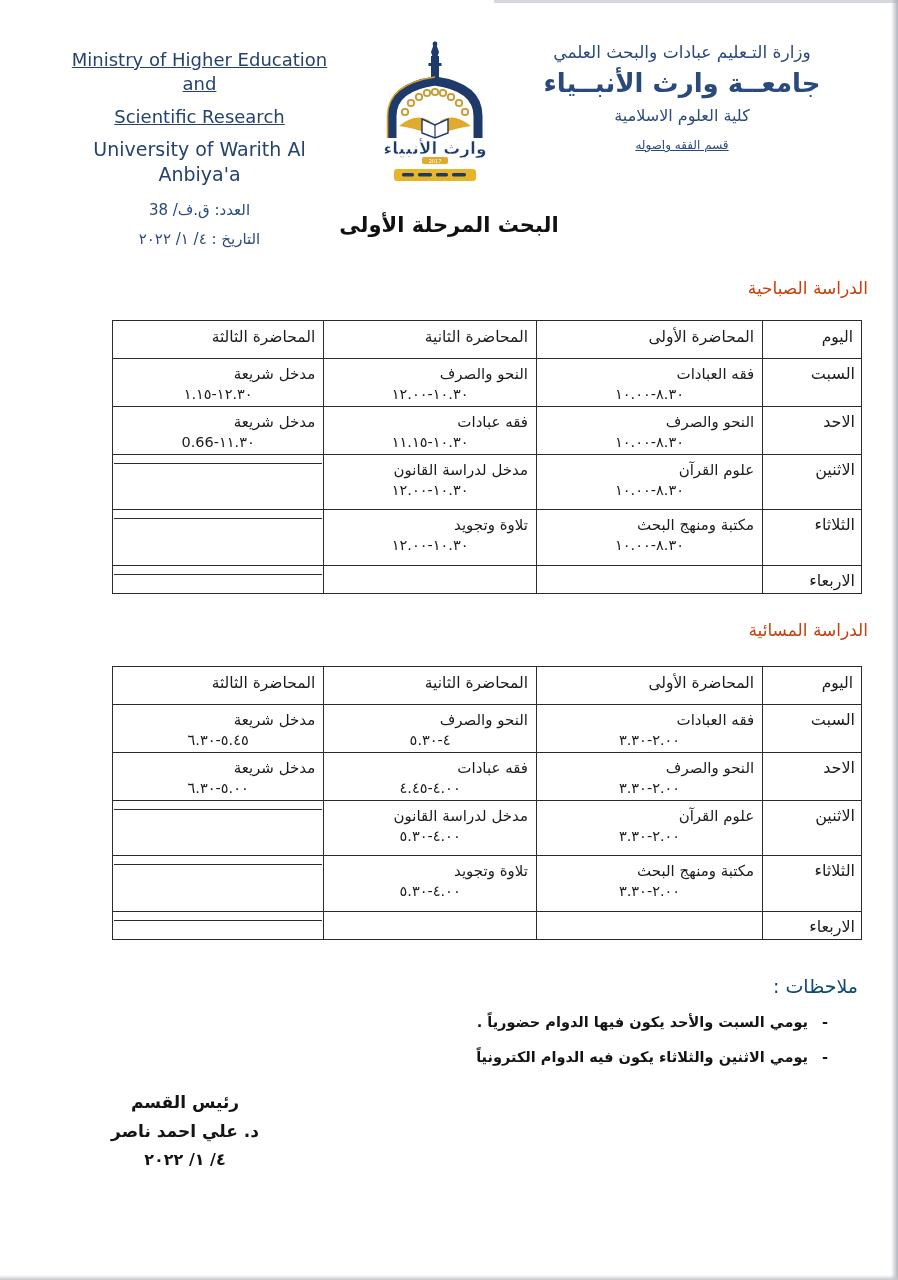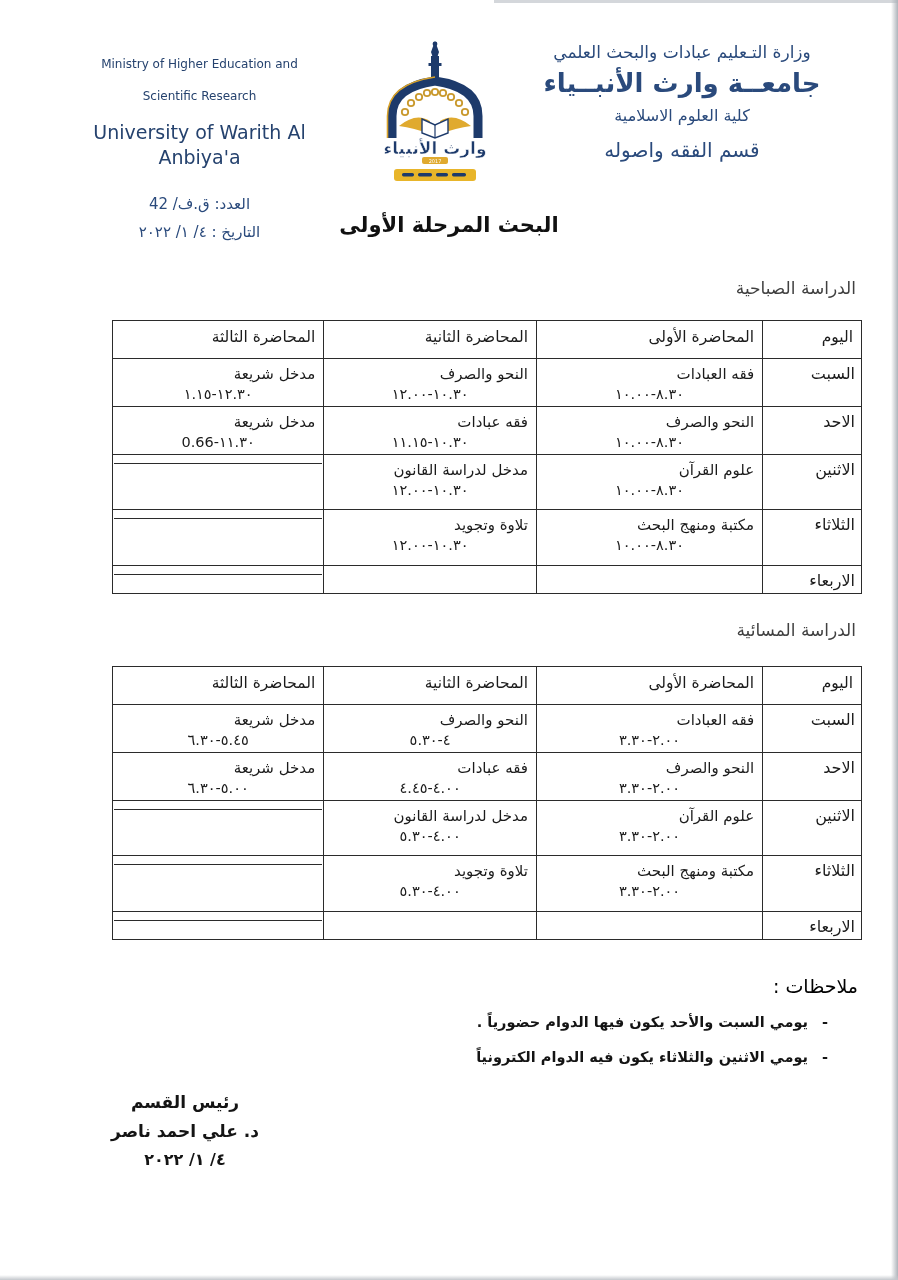--- a/index.html
+++ b/index.html
@@ -13,36 +13,36 @@
 
   
   .scan-right{position:absolute; top:0; right:0; width:7px; height:100%;
     background:linear-gradient(to right, rgba(160,165,172,0), #aeb3ba);}
   .scan-bottom{position:absolute; bottom:0; left:0; width:100%; height:5px;
     background:linear-gradient(to bottom, rgba(160,165,172,0), #c3c7cc);}
   .scan-top{position:absolute; top:0; right:0; width:45%; height:3px; background:#d4d7db;}
 
   
   .hdr-left{position:absolute; left:52px; top:40px; width:295px; text-align:center; color:#25426e;}
-  .hdr-left .en1{font-size:12px; line-height:1.35; margin:16px;}
-  .hdr-left .en2{font-size:19px; line-height:1.3; margin:2px 0 20px 0;}
+  .hdr-left .en1{font-size:18px; line-height:1.35; margin:8px;text-decoration:underline;}
+  .hdr-left .en2{font-size:19px; line-height:1.3; margin:2px 0 10px 0;}
   .hdr-left .arline{font-size:15px; line-height:1.9; margin:0; color:#2a4a7c;}
 
   .logo-wrap{position:absolute; left:377px; top:40px; width:116px; height:147px;}
 
   .hdr-right{position:absolute; left:488px; top:42px; width:388px; text-align:center; color:#2a4a7c;}
   .hdr-right .ministry{font-size:17px; margin:0 0 6px 0;}
   .hdr-right .univ{font-size:26px; font-weight:bold; margin:0 0 8px 0; color:#2a4a7c;}
   .hdr-right .college{font-size:16px; margin:0 0 13px 0;}
-  .hdr-right .dept{font-size:20px; margin:4px;}
+  .hdr-right .dept{font-size:12px; margin:4px;text-decoration:underline;}
 
   .doc-title{position:absolute; left:0; top:213px; width:100%; text-align:center;
     font-size:21px; font-weight:bold; color:#111;}
 
-  .section-label{position:absolute; right:42px; font-size:17px; color:#404040;}
+  .section-label{position:absolute; right:30px; font-size:17px; color:#c2410c;}
   .label-morning{top:278px;}
   .label-evening{top:620px;}
 
   
   table.sched{position:absolute; left:112px; width:750px; border-collapse:collapse;
     direction:rtl; table-layout:fixed;}
   .table-1{top:320px;}
   .table-2{top:666px;}
   table.sched th, table.sched td{border:1.5px solid #2b2b2b; vertical-align:top; overflow:hidden;}
   table.sched thead tr{height:38px;}
@@ -51,21 +51,21 @@
   table.sched tbody tr:nth-child(3){height:55px;}
   table.sched tbody tr:nth-child(4){height:56px;}
   table.sched tbody tr:nth-child(5){height:28px;}
   table.sched th{font-weight:normal; font-size:15.5px; text-align:right; padding:7px 8px 0 16px;}
   td.day{font-size:16px; text-align:right; padding:5px 6px 0 0;}
   .subj{text-align:right; padding:5px 7px 0 8px; font-size:15px; white-space:nowrap;}
   .time{text-align:center; font-size:14.5px; padding-top:3px;}
   .ghost{border-top:1.4px solid #2b2b2b; margin-top:7px; height:0;}
 
   
-  .notes-heading{position:absolute; right:40px; top:975px; font-size:19px; color:#000000;}
+  .notes-heading{position:absolute; right:40px; top:975px; font-size:19px; color:#0c4a6e;}
   .note-line{position:absolute; right:70px; text-align:right; font-size:14.5px; font-weight:bold; color:#141414;}
   .note-1{top:1014px;}
   .note-2{top:1049px;}
   .note-line .dash{margin-left:14px;}
 
   
   .signature{position:absolute; left:85px; top:1088px; width:200px; text-align:center;
     font-weight:bold; color:#141414;}
   .signature .sig-title{font-size:17px; line-height:1.7;}
   .signature .sig-name{font-size:17px; line-height:1.7;}
@@ -77,21 +77,21 @@
 <div class="page">
 
   <div class="scan-top"></div>
   <div class="scan-right"></div>
   <div class="scan-bottom"></div>
 
   <div class="hdr-left">
     <p class="en1">Ministry of Higher Education and</p>
     <p class="en1">Scientific Research</p>
     <p class="en2">University of Warith Al Anbiya'a</p>
-    <p class="arline rtl">العدد: ق.ف/ 42</p>
+    <p class="arline rtl">العدد: ق.ف/ 38</p>
     <p class="arline rtl">التاريخ : ٤/ ١/ ٢٠٢٢</p>
   </div>
 
   <div class="logo-wrap">
     <svg width="116" height="147" viewBox="0 0 116 147" xmlns="http://www.w3.org/2000/svg">
 
       <circle cx="58" cy="4" r="2.4" fill="#1d3a6b"></circle>
       <polygon points="58,1 62,12 58,24 54,12" fill="#1d3a6b"></polygon>
       <rect x="54" y="16" width="8" height="28" fill="#1d3a6b"></rect>
       <rect x="51.5" y="23" width="13" height="3" fill="#1d3a6b"></rect>

